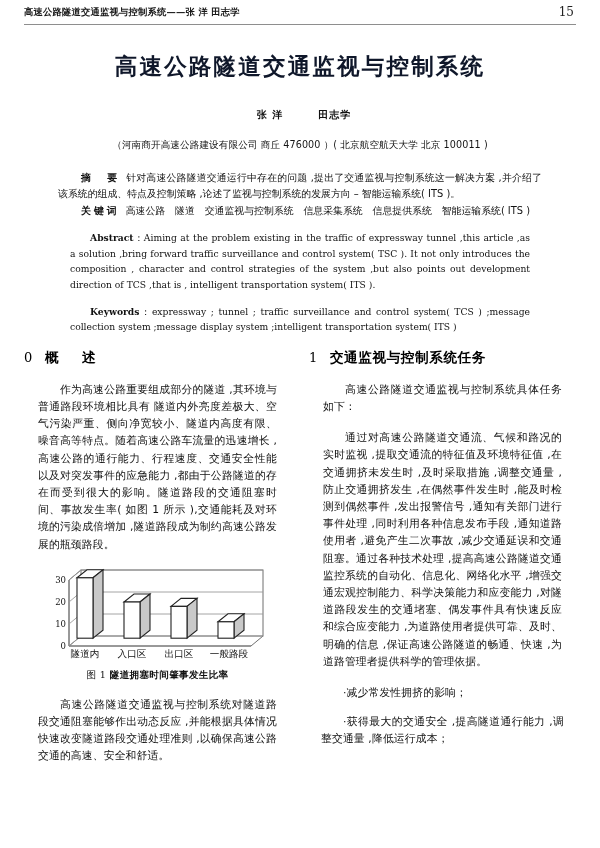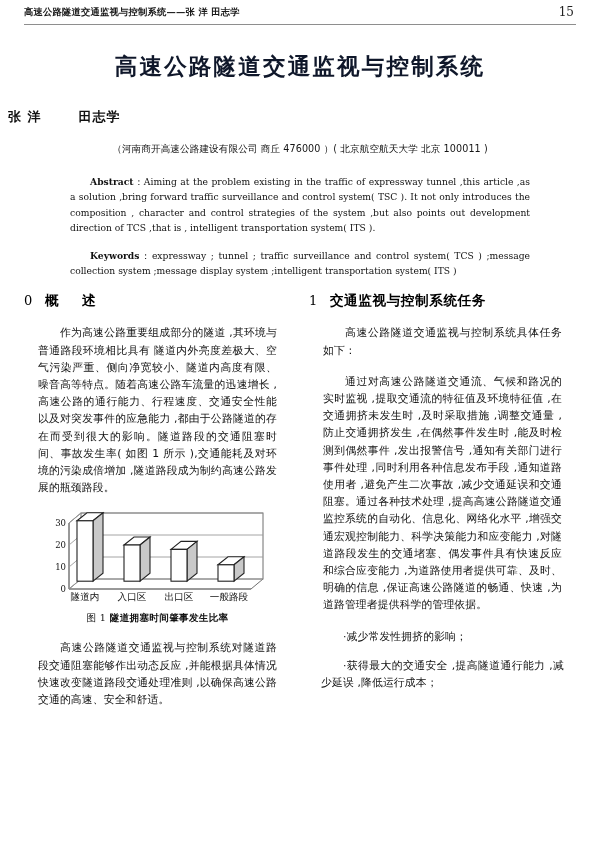--- a/index.html
+++ b/index.html
@@ -53,22 +53,22 @@
   
   .title {
     text-align: center;
     font-size: 22.5px;
     font-weight: 700;
     letter-spacing: 2.2px;
     margin-top: 26px;
     color: #0f172a;
   }
   .authors {
-    text-align: left;
-    font-size: 13px;
+    text-align: center;
+    font-size: 10px;
     font-weight: 700;
     margin-top: 26px;
     letter-spacing: 1px;
     color: #111;
     margin-left: 8px;
   }
   .author-gap { display: inline-block; width: 26px; }
   .affil {
     text-align: center;
     font-size: 9.6px;
@@ -189,20 +189,24 @@
   <div class="authors">
     <span>张  洋</span>
     <span class="author-gap"></span>
     <span>田志学</span>
   </div>
 
   <div class="affil">（河南商开高速公路建设有限公司  商丘 476000 ）( 北京航空航天大学  北京 100011 )</div>
 
   <div class="abs-wrap">
 
+    <div class="cn-abs">
+      <p><span class="lbl">摘　要</span><span>针对高速公路隧道交通运行中存在的问题 ,提出了交通监视与控制系统这一解决方案 ,并介绍了该系统的组成、特点及控制策略 ,论述了监视与控制系统的发展方向 – 智能运输系统( ITS )。</span></p>
+      <p><span class="lbl">关键词</span><span>高速公路　隧道　交通监视与控制系统　信息采集系统　信息提供系统　智能运输系统( ITS )</span></p>
+    </div>
 
     <div class="en-abs">
       <p><span class="lbl">Abstract</span><span>：Aiming at the problem existing in the traffic of expressway tunnel ,this article ,as a solution ,bring forward traffic surveillance and control system( TSC ). It not only introduces the composition , character and control strategies of the system ,but also points out development direction of TCS ,that is , intelligent transportation system( ITS ).</span></p>
       <p><span class="lbl">Keywords</span><span>：expressway ; tunnel ; traffic surveillance and control system( TCS ) ;message collection system ;message display system ;intelligent transportation system( ITS )</span></p>
     </div>
 
   </div>
 
   <div class="columns">
 
@@ -296,17 +300,17 @@
     <div class="col">
 
       <div class="sec-h">
         <span class="sec-num">1</span>
         <span>交通监视与控制系统任务</span>
       </div>
 
       <p class="body-p">高速公路隧道交通监视与控制系统具体任务如下：</p>
       <p class="body-p">通过对高速公路隧道交通流、气候和路况的实时监视 ,提取交通流的特征值及环境特征值 ,在交通拥挤未发生时 ,及时采取措施 ,调整交通量 ,防止交通拥挤发生 ,在偶然事件发生时 ,能及时检测到偶然事件 ,发出报警信号 ,通知有关部门进行事件处理 ,同时利用各种信息发布手段 ,通知道路使用者 ,避免产生二次事故 ,减少交通延误和交通阻塞。通过各种技术处理 ,提高高速公路隧道交通监控系统的自动化、信息化、网络化水平 ,增强交通宏观控制能力、科学决策能力和应变能力 ,对隧道路段发生的交通堵塞、偶发事件具有快速反应和综合应变能力 ,为道路使用者提供可靠、及时、明确的信息 ,保证高速公路隧道的畅通、快速 ,为道路管理者提供科学的管理依据。</p>
       <p class="bullet-p">·减少常发性拥挤的影响；</p>
-      <p class="bullet-p">·获得最大的交通安全 ,提高隧道通行能力 ,减少延误 ,降低运行成本；</p>
+      <p class="bullet-p">·获得最大的交通安全 ,提高隧道通行能力 ,调整交通量 ,降低运行成本；</p>
     </div>
 
   </div>
 </div>
 
 </body></html>

